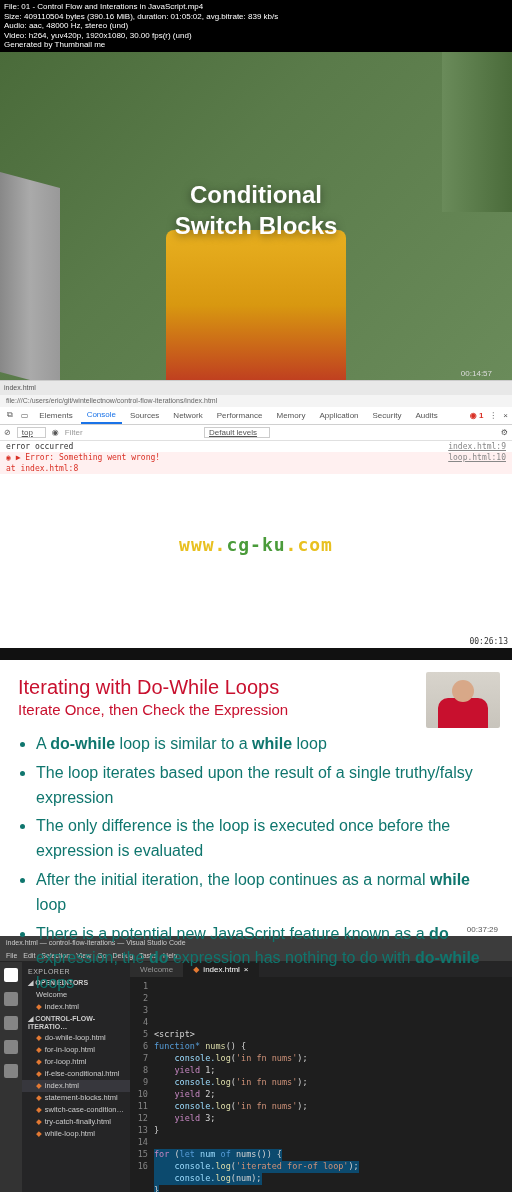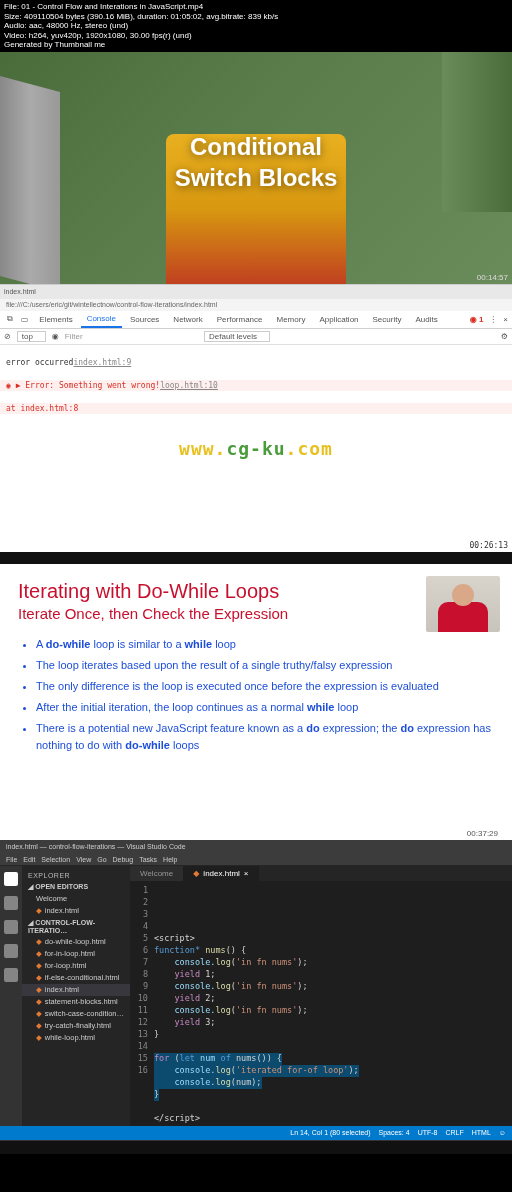--- a/index.html
+++ b/index.html
@@ -3,55 +3,55 @@
 <meta charset="utf-8">
 <style>
   * { margin: 0; padding: 0; box-sizing: border-box; }
   body { width: 512px; font-family: Arial, sans-serif; background: #000; color: #fff; }
   
   
   .metadata { background: #000; color: #fff; font-size: 8px; line-height: 1.2; padding: 2px 4px; font-family: Arial, sans-serif; }
   .metadata div { white-space: nowrap; }
   
   
-  .thumb1 { position: relative; height: 232px; background: linear-gradient(135deg, #4a6b3a 0%, #5a7b4a 40%, #6a8b5a 100%); overflow: hidden; }
+  .thumb1 { position: relative; height: 328px; background: linear-gradient(135deg, #4a6b3a 0%, #5a7b4a 40%, #6a8b5a 100%); overflow: hidden; }
   .thumb1-coaster { position: absolute; bottom: 0; left: 50%; transform: translateX(-50%); width: 180px; height: 150px; background: linear-gradient(180deg, #e8b020 0%, #d89810 50%, #c04020 100%); border-radius: 8px 8px 0 0; }
   .thumb1-side-l { position: absolute; left: 0; bottom: 0; width: 60px; height: 200px; background: linear-gradient(90deg, #888 0%, #aaa 50%, #999 100%); transform: skewY(15deg); }
   .thumb1-side-r { position: absolute; right: 0; top: 0; width: 70px; height: 160px; background: linear-gradient(90deg, #6a8b5a 0%, #4a6b3a 100%); }
   .thumb1-title { position: absolute; top: 50%; left: 50%; transform: translate(-50%, -60%); text-align: center; color: #fff; font-size: 24px; font-weight: 600; line-height: 1.3; text-shadow: 0 2px 8px rgba(0,0,0,0.5); }
-  .thumb1-ts { position: absolute; bottom: 2px; right: 4px; font-size: 8px; color: #ddd; }
+  .thumb1-ts { position: absolute; bottom: 2px; right: 20px; font-size: 8px; color: #ddd; }
   
   
   .browser { background: #fff; color: #000; height: 268px; display: flex; flex-direction: column; border-top: 1px solid #ccc; }
   .browser-chrome { height: 14px; background: #e8e8e8; display: flex; align-items: center; padding: 0 4px; font-size: 7px; color: #555; gap: 4px; }
   .browser-url { height: 12px; background: #f4f4f4; font-size: 7px; color: #666; padding: 1px 6px; display:flex; align-items:center; }
   .devtools-tabs { display: flex; align-items: center; border-bottom: 1px solid #d0d0d0; font-size: 8px; color: #555; height: 18px; padding-left: 4px; gap: 2px; }
   .devtools-tabs .dt-tab { padding: 3px 6px; }
   .devtools-tabs .dt-tab.active { border-bottom: 2px solid #1a73e8; color: #1a73e8; }
   .devtools-tabs .spacer { flex: 1; }
   .devtools-tabs .err-badge { color: #d93025; font-weight: bold; margin-right: 4px; }
   .devtools-filter { display: flex; align-items: center; border-bottom: 1px solid #e0e0e0; font-size: 8px; color: #555; height: 16px; padding: 0 4px; gap: 6px; }
-  .devtools-filter .sel { border: 1px solid #ccc; padding: 0 12px 0 4px; font-size: 8px; background: #fff; position: relative; }
+  .devtools-filter .sel { border: 1px solid #ccc; padding: 0 12px 0 4px; font-size: 8px; background: #fff; position: relative; text-decoration: underline; }
   .console-body { flex: 1; font-family: monospace; font-size: 8px; position: relative; }
-  .console-row { display: flex; padding: 1px 6px; margin-top: 12px; }
+  .console-row { display: flex; justify-content: space-between; padding: 1px 6px; }
   .console-row.err { background: #fff0f0; color: #d93025; }
   .console-row .src { color: #888; text-decoration: underline; }
   .watermark { position: absolute; top: 50%; left: 50%; transform: translate(-50%, -50%); font-size: 18px; font-weight: bold; letter-spacing: 1px; }
   .watermark .y { color: #e8c020; }
   .watermark .g { color: #4a9b3a; }
   .thumb2-ts { position: absolute; bottom: 2px; right: 4px; font-size: 8px; color: #333; }
   
   
   .taskbar1 { height: 12px; background: #111; display:flex; align-items:center; padding:0 4px; font-size:7px; color:#ccc; }
   
   
   .slide { background: #fff; color: #000; height: 276px; padding: 16px 18px; position: relative; }
   .slide h1 { color: #c8102e; font-size: 20px; font-weight: 400; margin-bottom: 2px; }
   .slide h2 { color: #c8102e; font-size: 15px; font-weight: 400; margin-bottom: 14px; }
-  .slide ul { list-style: disc; margin-left: 18px; font-size: 11px; line-height: 1.55; color: #1d4ed8; }
+  .slide ul { list-style: disc; margin-left: 18px; font-size: 16px; line-height: 1.55; color: #0f766e; }
   .slide ul li { margin-bottom: 4px; }
   .presenter { position: absolute; top: 12px; right: 12px; width: 74px; height: 56px; background: linear-gradient(180deg, #d8d4cc 0%, #c8c4bc 100%); border-radius: 2px; display:flex; align-items:flex-end; justify-content:center; overflow:hidden; }
   .presenter-body { width: 50px; height: 30px; background: #c8102e; border-radius: 10px 10px 0 0; }
   .presenter-head { position: absolute; top: 8px; width: 22px; height: 22px; background: #d8a888; border-radius: 50%; }
   .thumb3-ts { position: absolute; bottom: 2px; right: 14px; font-size: 8px; color: #555; }
   
   
   .vscode-wrap { background: #1e1e1e; }
   .vscode-title { height: 14px; background: #3c3c3c; font-size: 7px; color: #ccc; display:flex; align-items:center; padding:0 6px; }
   .vscode-menu { height: 12px; background: #3c3c3c; font-size: 7px; color: #ccc; display:flex; align-items:center; padding:0 6px; gap:6px; border-bottom:1px solid #252525; }

